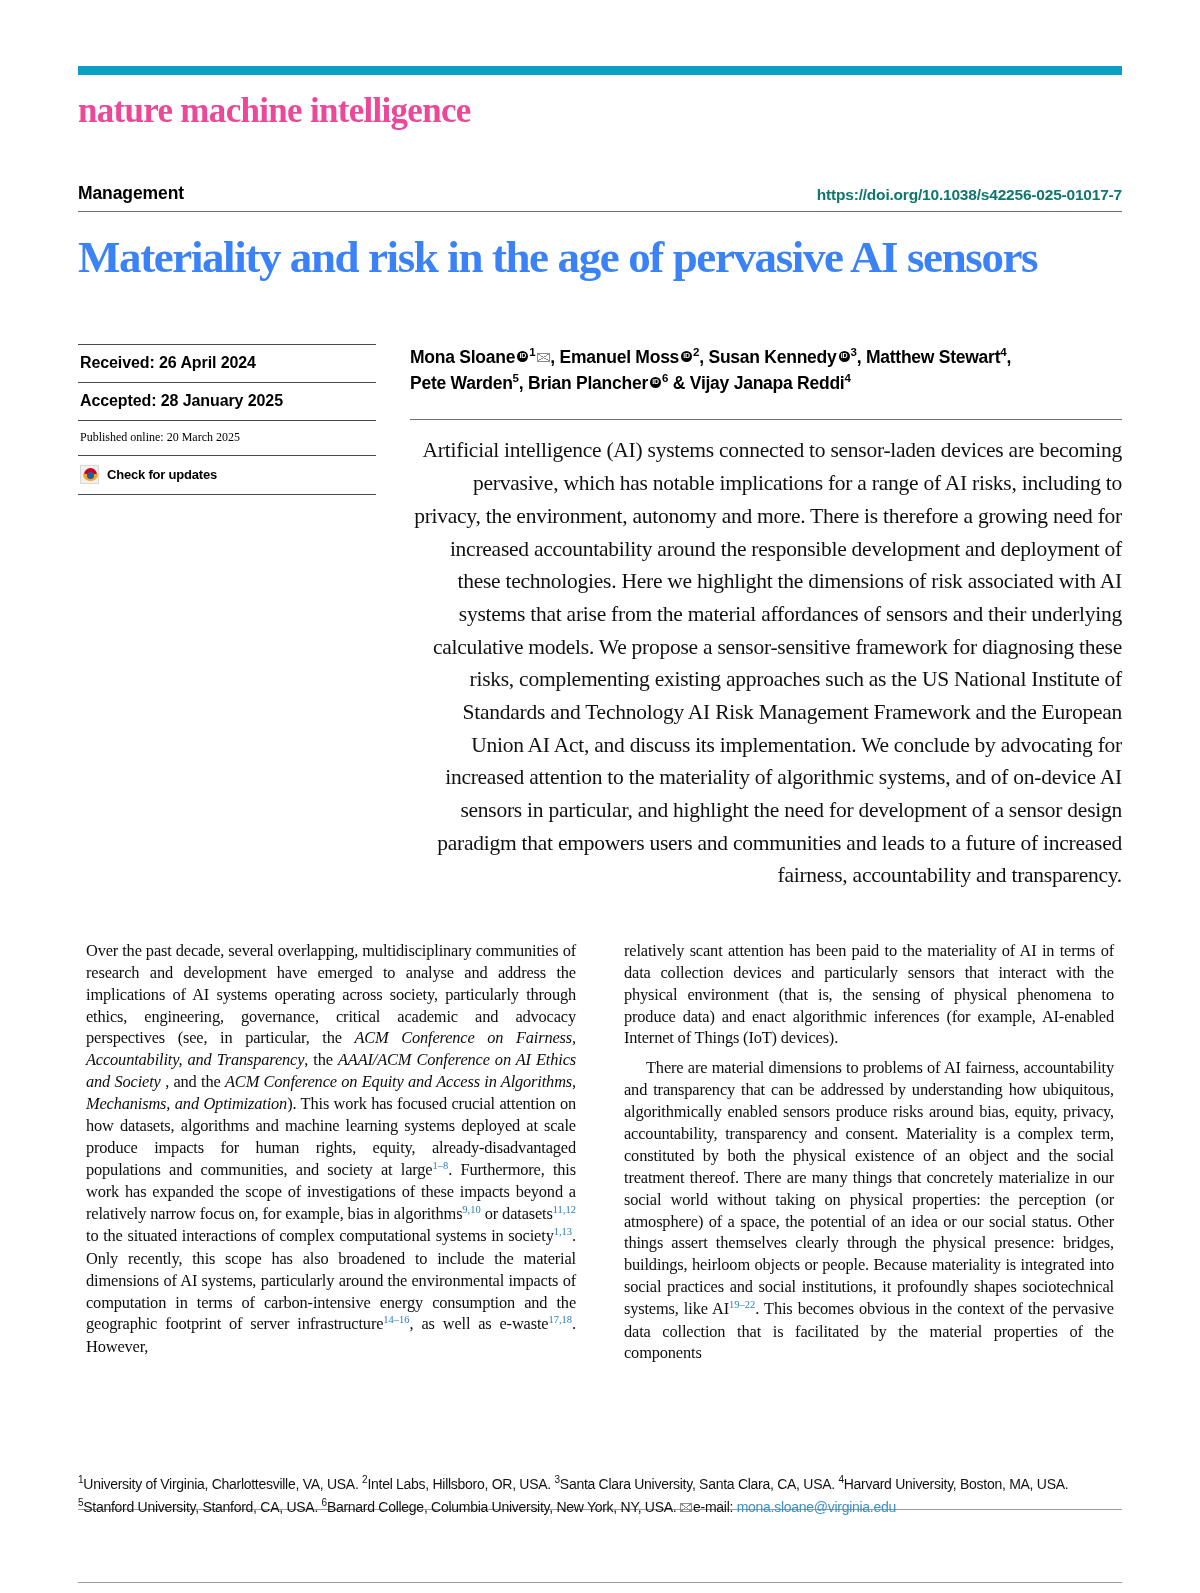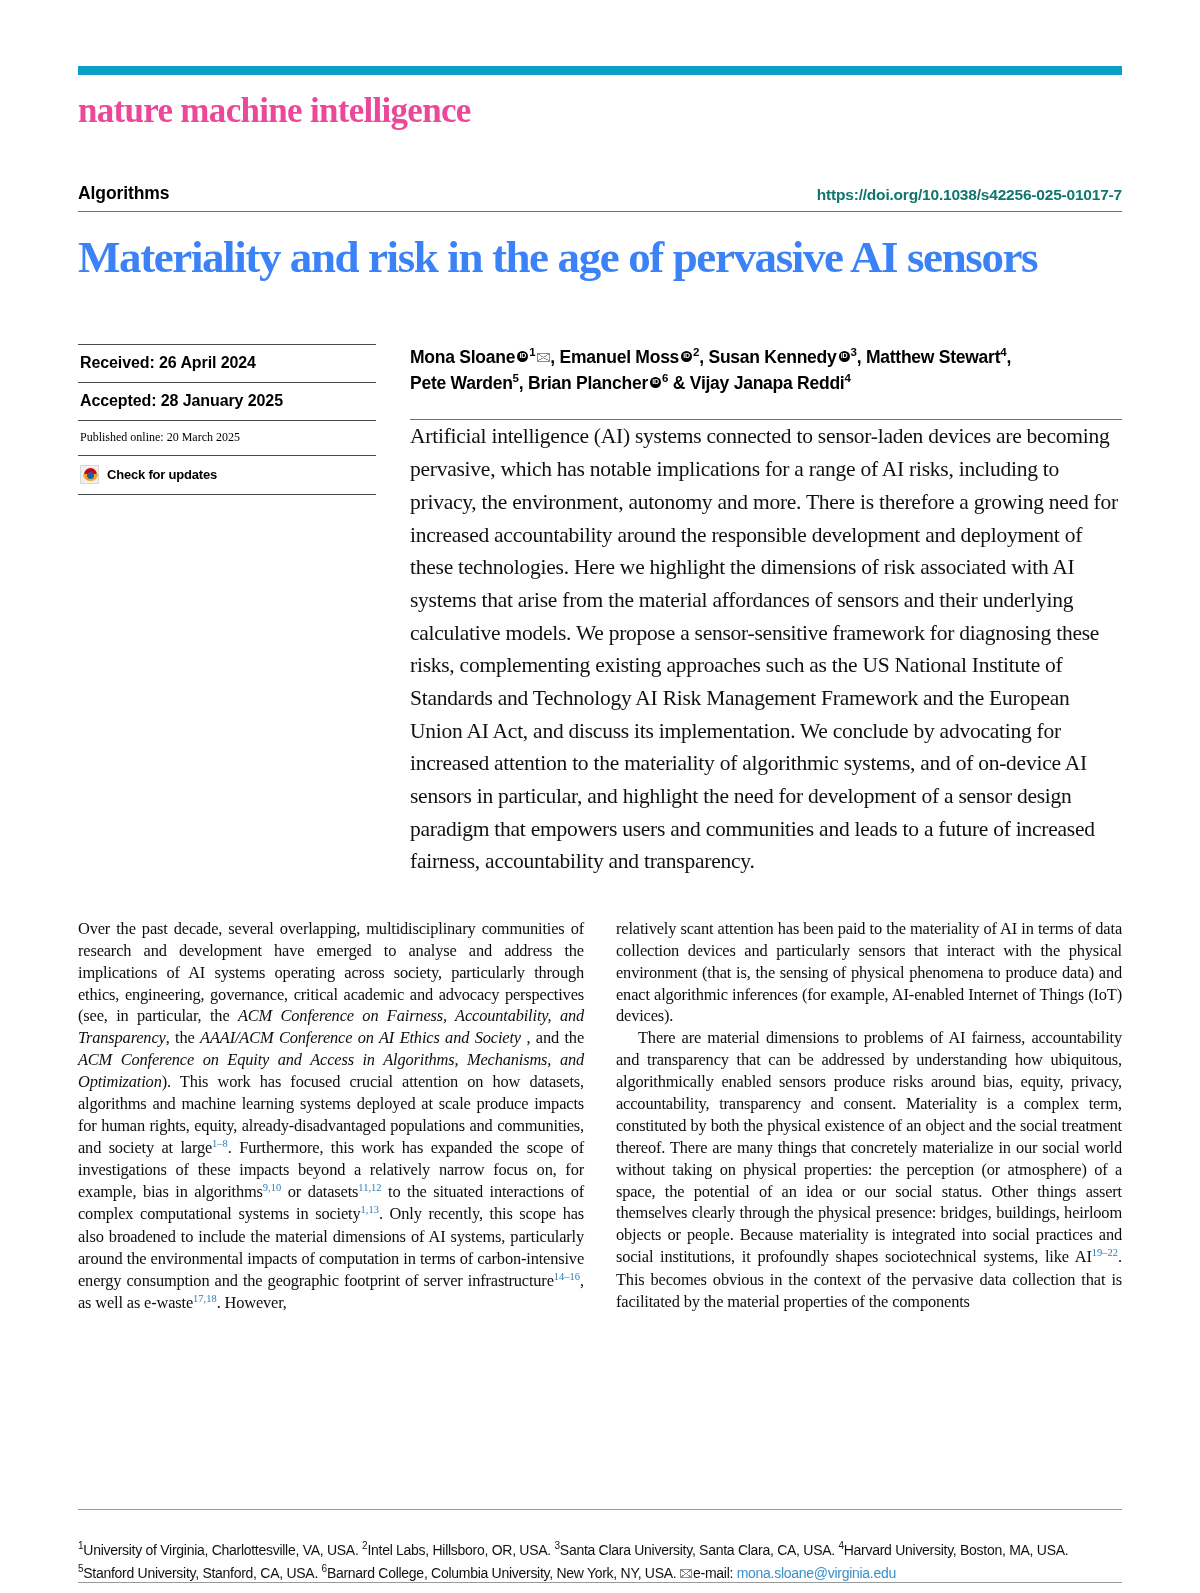--- a/index.html
+++ b/index.html
@@ -178,58 +178,59 @@
       linear-gradient(to bottom right, transparent 46%, #8c8c8c 46%, #8c8c8c 53%, transparent 53%),
       linear-gradient(to bottom left, transparent 46%, #8c8c8c 46%, #8c8c8c 53%, transparent 53%);
   }
 
   .abstract-rule { border-top: 1.3px solid #6e6e6e; margin-top: 24px; }
   .abstract {
     font-family: "Liberation Serif", serif;
     font-size: 21.5px;
     line-height: 1.52;
     letter-spacing: -0.25px;
-    text-align: left;
+    margin-top: 14px;
+    text-align: right;
     color: #111;
   }
 
   
   .body-cols {
     display: flex;
     gap: 32px;
     margin-top: 40px;
     width: 1044px;
   }
   .col {
     width: 506px;
     flex: 0 0 506px;
     font-family: "Liberation Serif", serif;
     font-size: 16.4px;
     line-height: 1.335;
     text-align: justify;
     letter-spacing: -0.16px;
     color: #0d0d0d;
   }
-  .col p { margin: 0; }
+  .col p { margin: 8px; }
   .col p.indent { text-indent: 22px; }
   .col i { font-style: italic; }
   .ref { color: #2a7fb8; font-size: 10.5px; vertical-align: super; letter-spacing: 0; }
 
   
   .foot-rule {
     border-top: 1.2px solid #9a9a9a;
     width: 1044px;
     position: absolute;
     left: 78px;
     top: 1443px;
   }
   .affiliations {
     position: absolute;
     left: 78px;
-    top: 1472px;
+    top: 1406px;
     width: 1044px;
     font-size: 14px;
     line-height: 1.62;
     letter-spacing: -0.28px;
     color: #111;
   }
   .affiliations sup { font-size: 10px; vertical-align: super; }
   .mail-link { color: #3a8fc8; text-decoration: none; }
   .env-small {
     display: inline-block;
@@ -259,21 +260,21 @@
 </head>
 <body>
 
 <div class="page">
 
   <div class="teal-bar"></div>
 
   <div class="journal-logo">nature machine intelligence</div>
 
   <div class="type-row">
-    <div class="article-type">Algorithms</div>
+    <div class="article-type">Management</div>
     <a class="doi-link" href="#">https://doi.org/10.1038/s42256-025-01017-7</a>
   </div>
   <div class="rule-full"></div>
 
   <h1 class="title">Materiality and risk in the age of pervasive AI sensors</h1>
 
   <div class="meta-region">
 
     <div class="meta-left">
       <div class="meta-line">Received: 26 April 2024</div>

